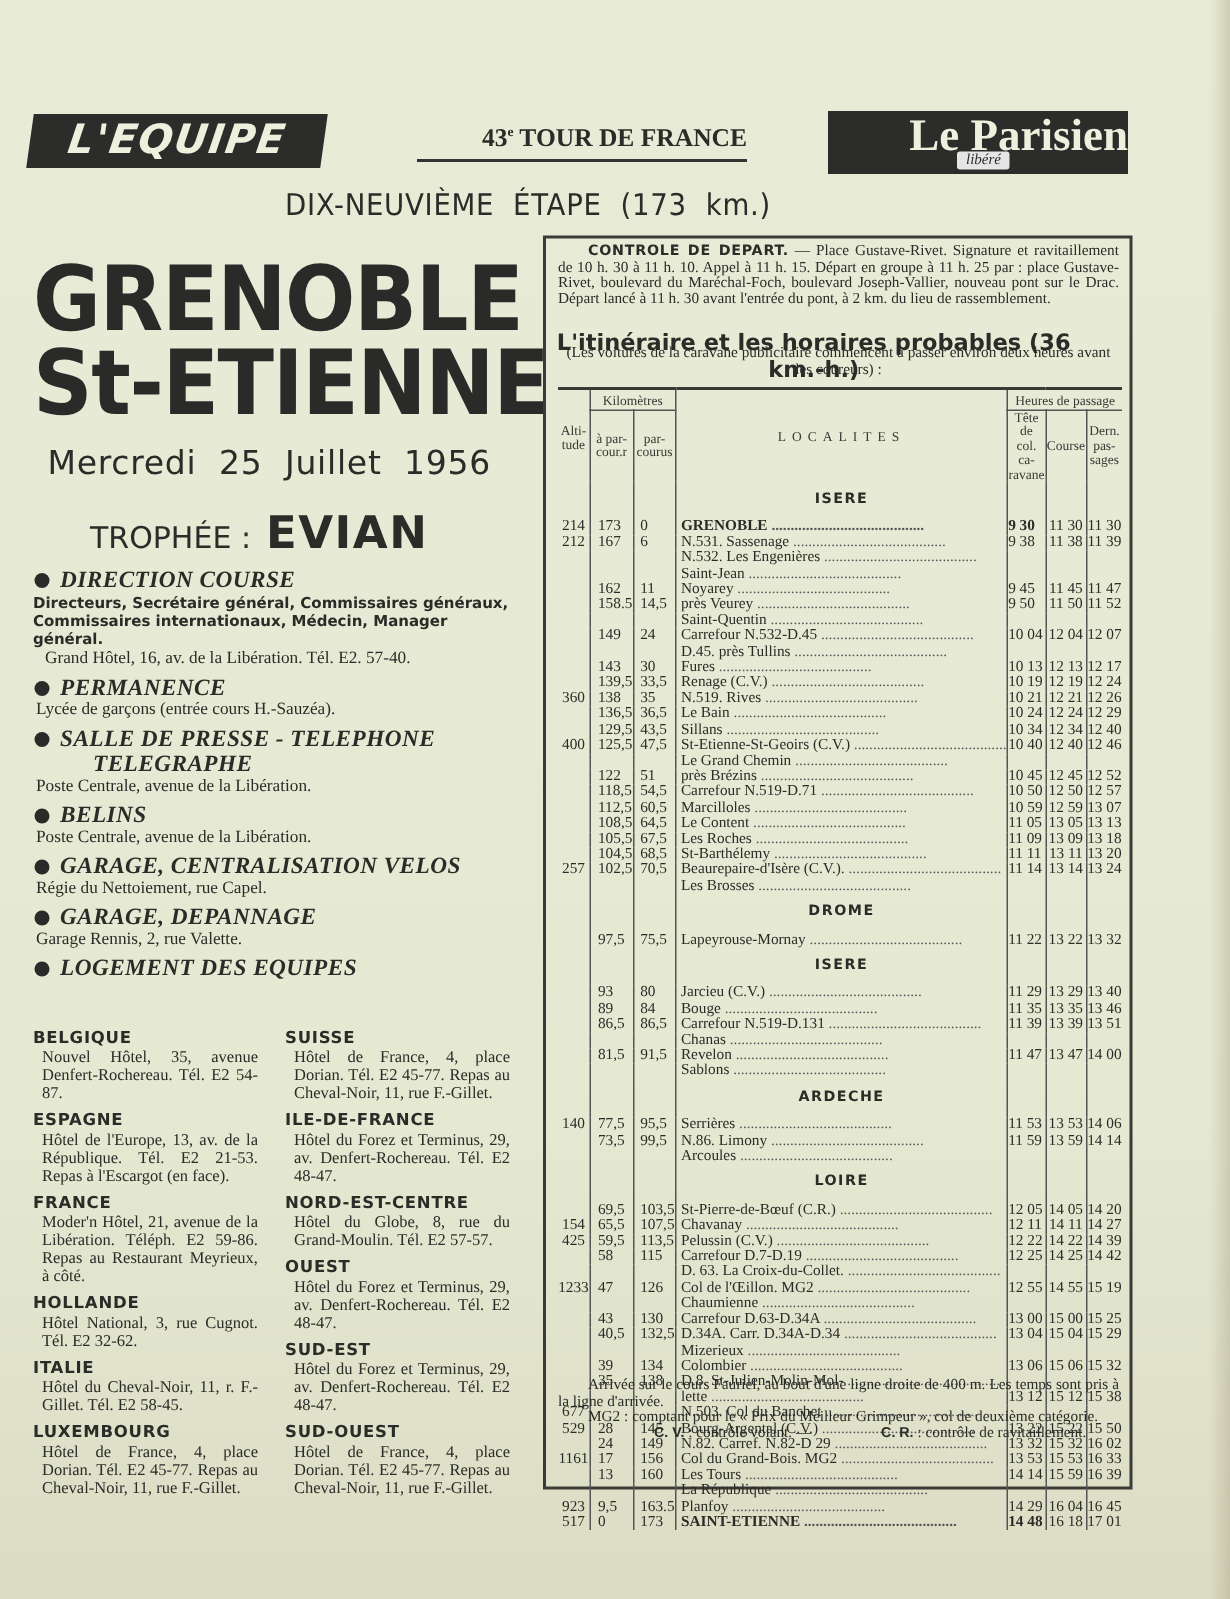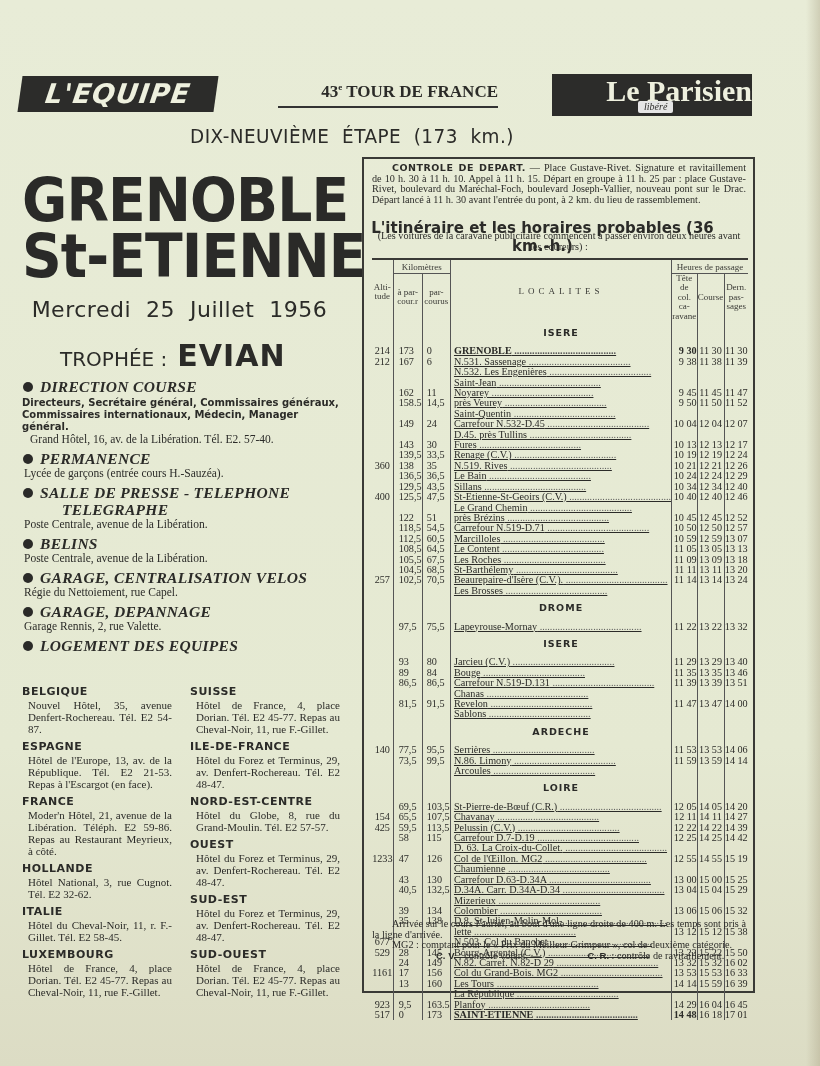--- a/index.html
+++ b/index.html
@@ -91,23 +91,23 @@
   }
   table.sched th { font-weight:normal; font-size:9px; line-height:9.5px; color:#3a3a36; vertical-align:middle; text-align:center; }
   table.sched thead tr.h1 th { border-top:2px solid #3a3a36; padding-top:3px; }
   .vl { border-left:1px solid #555; }
   .hb { border-bottom:1px solid #555; }
   th.loc { font-size:10px; letter-spacing:4px; }
   td { vertical-align:top; white-space:nowrap; }
   td.alt { width:30px; text-align:center; }
   td.kr { width:36px; text-align:left; padding-left:5px; }
   td.kp { width:37px; text-align:left; padding-left:4px; }
-  td.locn { width:148px; padding-left:3px; overflow:hidden;text-decoration:underline; }
+  td.locn { width:148px; padding-left:3px; overflow:hidden; }
   td.locn .dots { color:#555; }
-  td.t1 { width:42px; text-align:right;margin-left:24px; }
+  td.t1 { width:42px; text-align:left;margin-left:24px; }
   td.t2 { width:41px; text-align:center; }
   td.t3 { width:42px; text-align:center; }
   tr.dept td { text-align:center; font-family:"DejaVu Sans", sans-serif; font-weight:bold; font-size:9.5px; letter-spacing:1px; padding:7px 0 8px 0; }
   tr.dept td.blank { padding:0; }
   .notes { position:absolute; left:8px; top:760px; width:374px; font-size:10.2px; line-height:10.6px; text-align:justify; }
   .notes p { text-indent:20px; }
   .notes b { font-family:Liberation Sans, sans-serif; font-size:9.5px;margin-left:44px; }
   .bold { font-weight:bold; }
 </style>
 </head>

